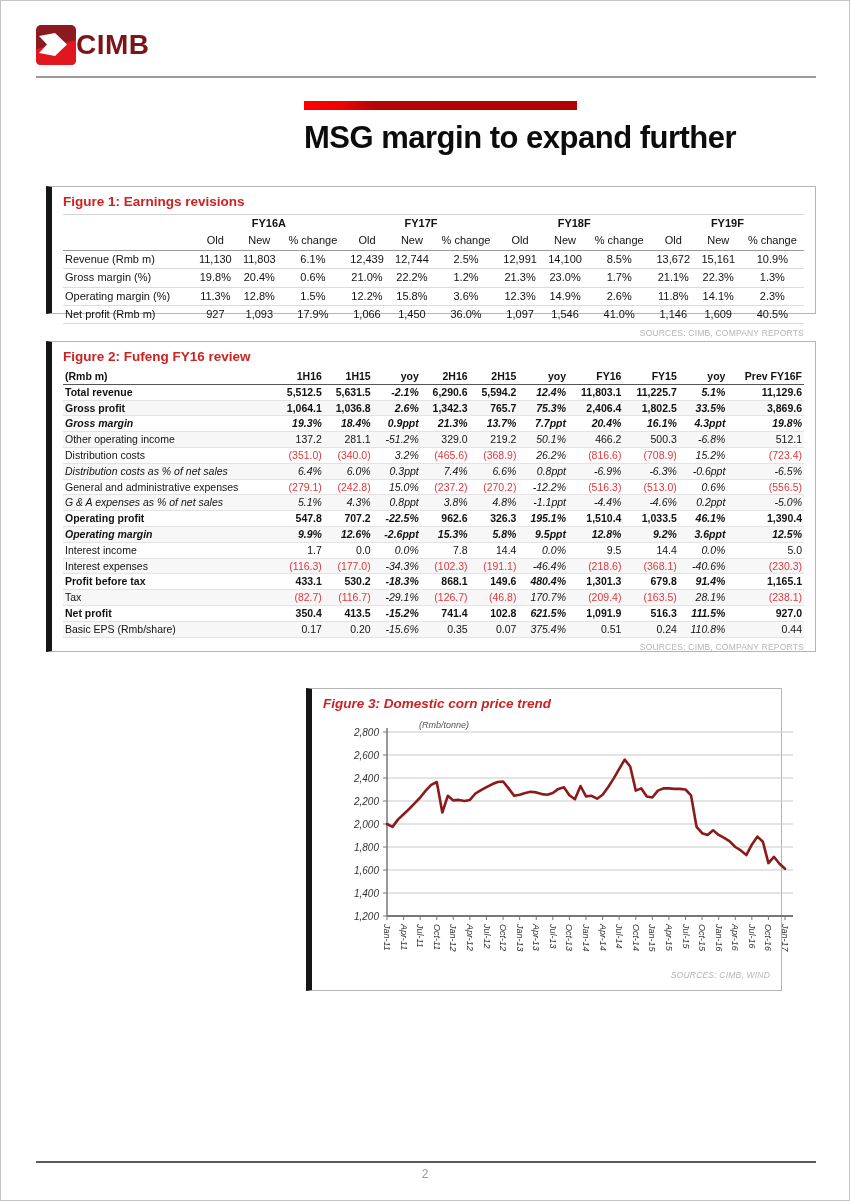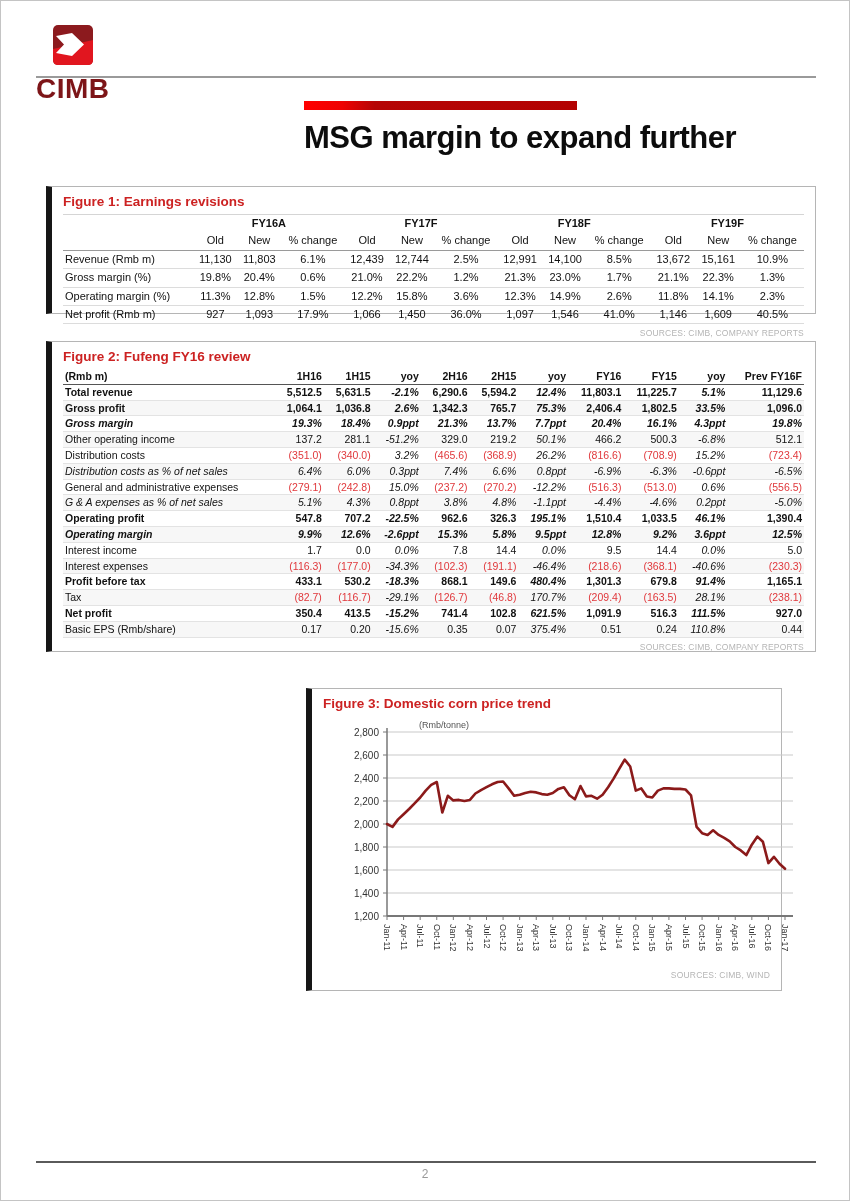--- a/index.html
+++ b/index.html
@@ -3,35 +3,35 @@
 <meta charset="utf-8">
 <style>
   html,body{margin:0;padding:0;background:#ffffff;}
   .page{position:relative;width:848px;height:1199px;border:1px solid #c4c4c4;background:#fff;
         font-family:"Liberation Sans","DejaVu Sans",sans-serif;color:#111;overflow:hidden;}
 
   
   .hdr{position:absolute;left:35px;top:24px;right:35px;display:flex;justify-content:space-between;align-items:flex-start;}
   .meta{font-size:12px;padding-top:6px;}
   .meta .sep{color:#aaa;padding:0 7px;}
-  .logo{display:flex;align-items:center;gap:8px;flex-direction:column;}
+  .logo{display:flex;align-items:center;}
   .logo-text{font-size:28px;font-weight:bold;color:#7d1518;letter-spacing:0.5px;}
   .hdr-rule{position:absolute;left:35px;right:33px;top:75px;border-top:2px solid #9a9a9a;}
 
   
   .titleblock{position:absolute;left:303px;top:100px;}
   .redbar{width:273px;height:9px;background:linear-gradient(90deg,#ff0000 0%,#ee0202 14%,#b50505 26%,#b30202 100%);}
   .doc-title{margin:10px 4px 0 0;font-size:31px;font-weight:bold;color:#0c0c0c;letter-spacing:-0.5px;white-space:nowrap;}
 
   
   .figbox{position:absolute;background:#fff;border:1px solid #b5b5b5;border-left:6px solid #161616;
           padding:7px 11px 5px 11px;box-sizing:border-box;}
   #fig1{left:45px;top:185px;width:770px;height:128px;}
   #fig2{left:45px;top:340px;width:770px;height:311px;}
-  #fig3{left:305px;top:687px;width:476px;height:303px;}
+  #fig3{left:305px;top:687px;width:476px;height:303px;font-style:italic;}
   .figtitle{color:#cc2222;font-weight:bold;font-size:13.5px;margin:0 0 5px 0;}
   .src{text-align:right;color:#b5b5b5;font-size:8.5px;margin-top:4px;letter-spacing:0.2px;}
 
   
   table{border-collapse:collapse;width:100%;}
   .t1{font-size:11px;}
   .t1 th,.t1 td{padding:1px 2px;text-align:center;font-weight:normal;line-height:1.4;}
   .t1 td:first-child{text-align:left;}
   .t1 thead{border-top:1px solid #d5d5d5;}
   .t1 .grp th{font-weight:bold;}
@@ -208,21 +208,21 @@
             <td>Gross profit</td>
             <td>1,064.1</td>
             <td>1,036.8</td>
             <td class="yoy">2.6%</td>
             <td>1,342.3</td>
             <td>765.7</td>
             <td class="yoy">75.3%</td>
             <td>2,406.4</td>
             <td>1,802.5</td>
             <td class="yoy">33.5%</td>
-            <td>1,096.0</td>
+            <td>3,869.6</td>
           </tr>
           <tr class="bi">
             <td>Gross margin</td>
             <td>19.3%</td>
             <td>18.4%</td>
             <td class="yoy">0.9ppt</td>
             <td>21.3%</td>
             <td>13.7%</td>
             <td class="yoy">7.7ppt</td>
             <td>20.4%</td>

